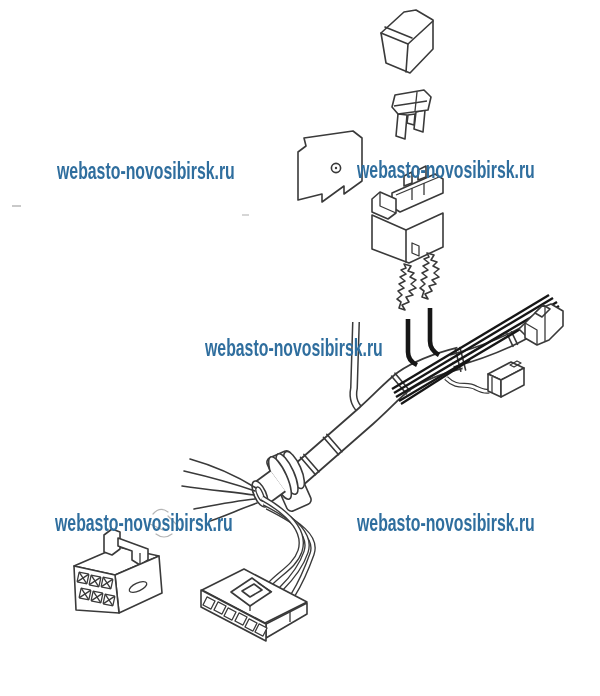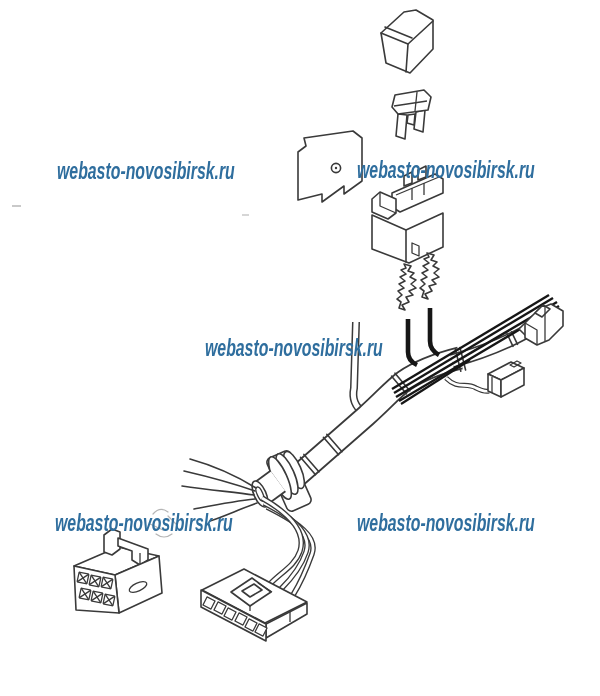--- a/index.html
+++ b/index.html
@@ -1,18 +1,18 @@
 <!DOCTYPE html>
 <html><head>
 <meta charset="utf-8">
 <style>
   html,body{margin:0;padding:0;}
   body{width:600px;height:696px;background:#ffffff;overflow:hidden;position:relative;
        font-family:"Liberation Sans", sans-serif;}
-  .stage{position:absolute;left:0;top:0;width:488px;height:696px;background:#ffffff;font-style:italic;}
+  .stage{position:absolute;left:0;top:0;width:488px;height:696px;background:#ffffff;}
   svg{position:absolute;left:0;top:0;}
   .ln{stroke:#3a3a3a;stroke-width:1.6;fill:none;stroke-linejoin:round;stroke-linecap:round;}
   .lnw{stroke:#3a3a3a;stroke-width:1.6;fill:#ffffff;stroke-linejoin:round;stroke-linecap:round;}
   .thin{stroke:#3a3a3a;stroke-width:1.3;fill:none;stroke-linejoin:round;}
   .dark{stroke:#161616;fill:none;stroke-linecap:butt;}
   .tube-o{stroke:#3a3a3a;fill:none;stroke-linecap:butt;}
   .tube-i{stroke:#ffffff;fill:none;stroke-linecap:butt;}
   .sketch{stroke:#b5b5b5;stroke-width:1.2;fill:none;stroke-linecap:round;}
   .faint{stroke:#c9c9c9;fill:none;}
   .watermark{position:absolute;font-weight:700;font-size:24px;line-height:24px;

